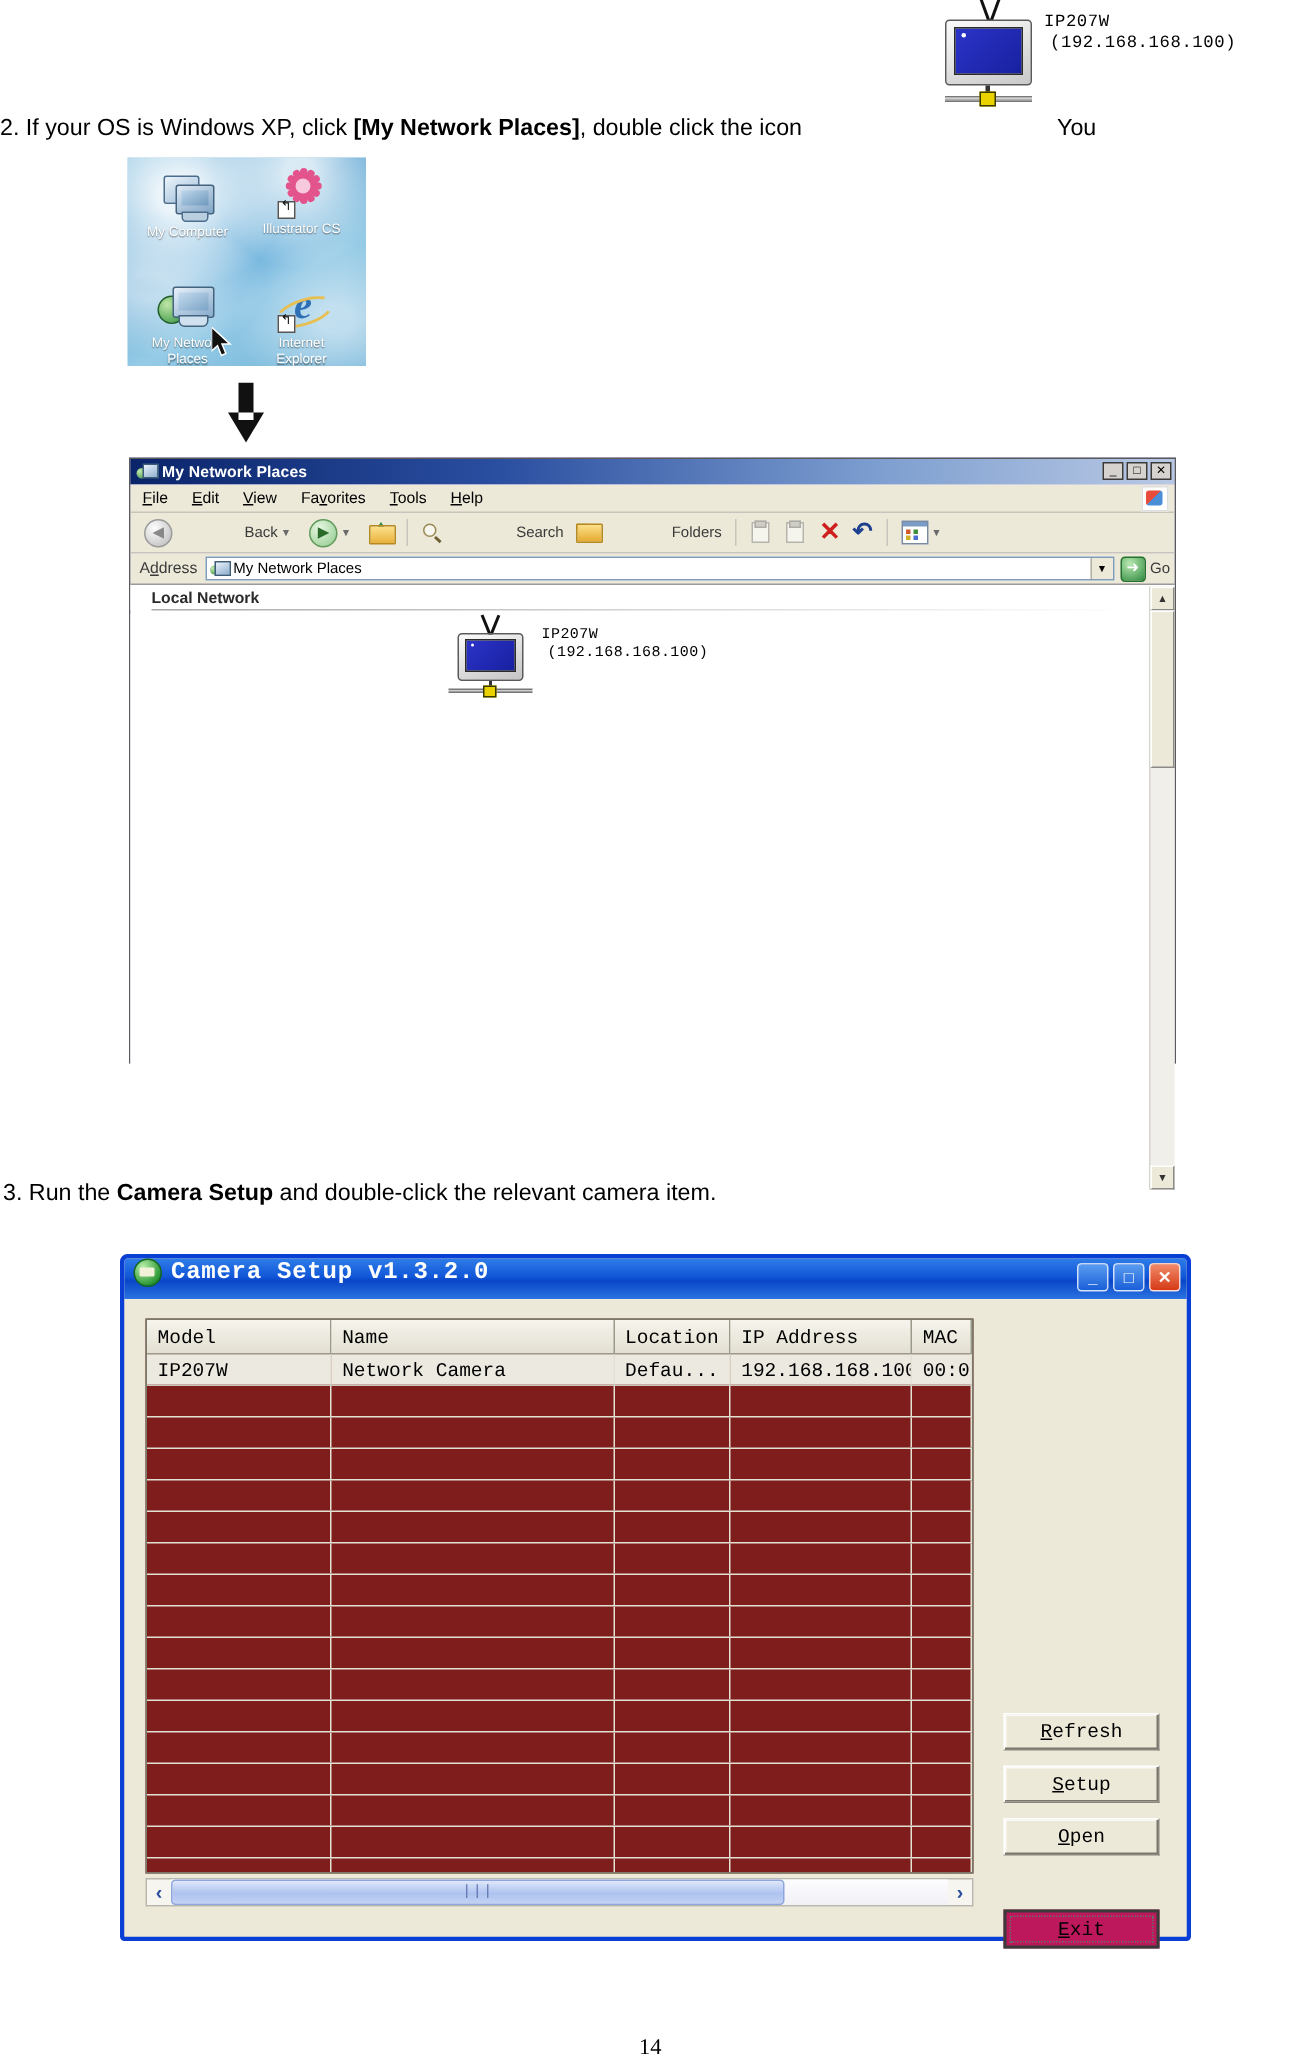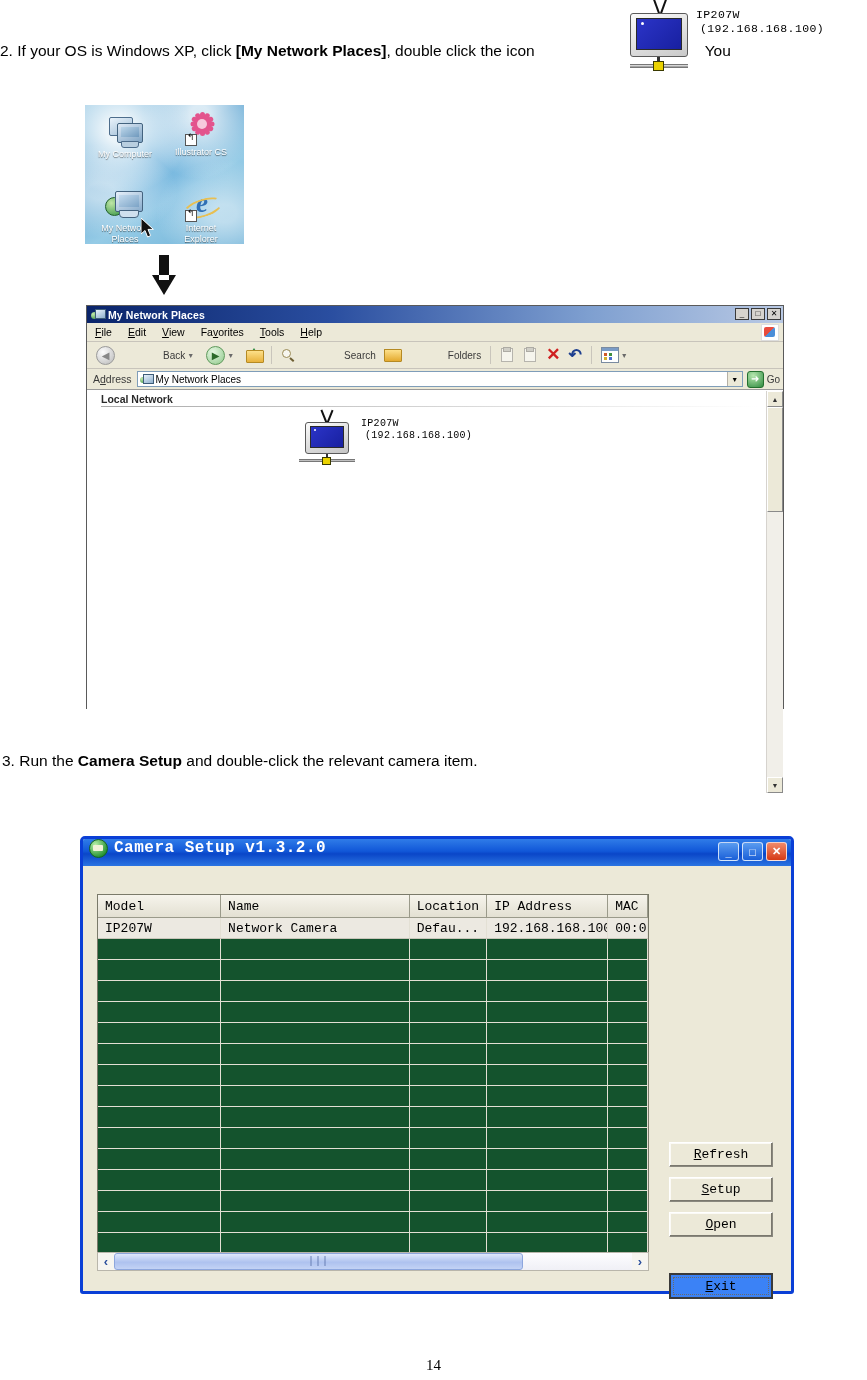--- a/index.html
+++ b/index.html
@@ -7,20 +7,21 @@
     width:867px;height:1380px;background:#ffffff;
     font-family:"Liberation Sans", sans-serif;
     position:relative;overflow:hidden;
     -webkit-font-smoothing:antialiased;
   }
 
   
   .doc-text{
     position:absolute;font-size:15.5px;color:#000;line-height:21px;
     font-family:"Liberation Sans", sans-serif;
+    margin-top:35px;
   }
   #step2{left:0px;top:40px;width:867px;}
   #step2 .ln1{display:block;white-space:nowrap;}
   #step2 .ln2{display:block;}
   .b{font-weight:bold;}
   .inline-gap{display:inline-block;width:60px;}
   .trail{display:inline-block;width:110px;}
 
   #step3{left:2px;top:750px;}
 
@@ -294,21 +295,21 @@
   #cam-title .cb{width:21px;height:19px;border-radius:3px;border:1px solid rgba(255,255,255,.75);
     box-sizing:border-box;display:flex;align-items:center;justify-content:center;
     color:#fff;font-size:11px;font-weight:bold;font-family:"Liberation Sans",sans-serif;
     background:linear-gradient(to bottom,#5a9cf0,#1a5fd8);}
   #cam-title .cb.close{background:linear-gradient(to bottom,#f08a6a,#d63a16);}
 
   #cam-body{position:absolute;left:0;right:0;top:27px;bottom:0;background:#ece9d8;}
 
   #cam-list{
     position:absolute;left:14px;top:13px;width:552px;height:370px;
-    background:#14532d;border:1px solid #7a7a6a;box-sizing:border-box;overflow:hidden;margin-top:15px;
+    background:#7f1d1d;border:1px solid #7a7a6a;box-sizing:border-box;overflow:hidden;
   }
   #cam-head{display:flex;height:22px;background:#ece9d8;border-bottom:1px solid #9a9a8a;}
   #cam-head .hc{
     border-right:1px solid #9a9a8a;box-sizing:border-box;
     font-size:13px;color:#000;display:flex;align-items:center;padding-left:7px;
     background:linear-gradient(to bottom,#f6f4ec,#e3e0d2);
     font-family:"Liberation Mono", monospace;
   }
   .row{display:flex;height:21px;border-bottom:1px solid #e3e0d4;box-sizing:border-box;}
   .row .rc{border-right:1px solid #e3e0d4;box-sizing:border-box;font-size:13px;color:#000;
@@ -336,21 +337,21 @@
     box-shadow:inset -1px -1px 0 #7a786e, inset 1px 1px 0 #fbfaf6;
     font-family:"Liberation Mono", monospace;font-size:13px;color:#000;
     display:flex;align-items:center;justify-content:center;box-sizing:border-box;
   }
   .cam-btn u{text-decoration:underline;}
   #btn-refresh{left:586px;top:276px;}
   #btn-setup{left:586px;top:311px;}
   #btn-open{left:586px;top:346px;}
   #btn-exit{
     left:586px;top:407px;width:104px;height:26px;
-    border:2px solid #3a3a3a;box-shadow:none;background:#3b82f6;
+    border:2px solid #3a3a3a;box-shadow:none;background:#be185d;
     display:flex;align-items:center;justify-content:center;position:absolute;box-sizing:border-box;
   }
   #btn-exit .inner{
     position:absolute;left:2px;top:2px;right:2px;bottom:2px;
     border:1px dotted #6a6a6a;display:flex;align-items:center;justify-content:center;
     font-family:"Liberation Mono", monospace;font-size:13px;color:#000;
   }
 </style>
 </head>
 <body>

